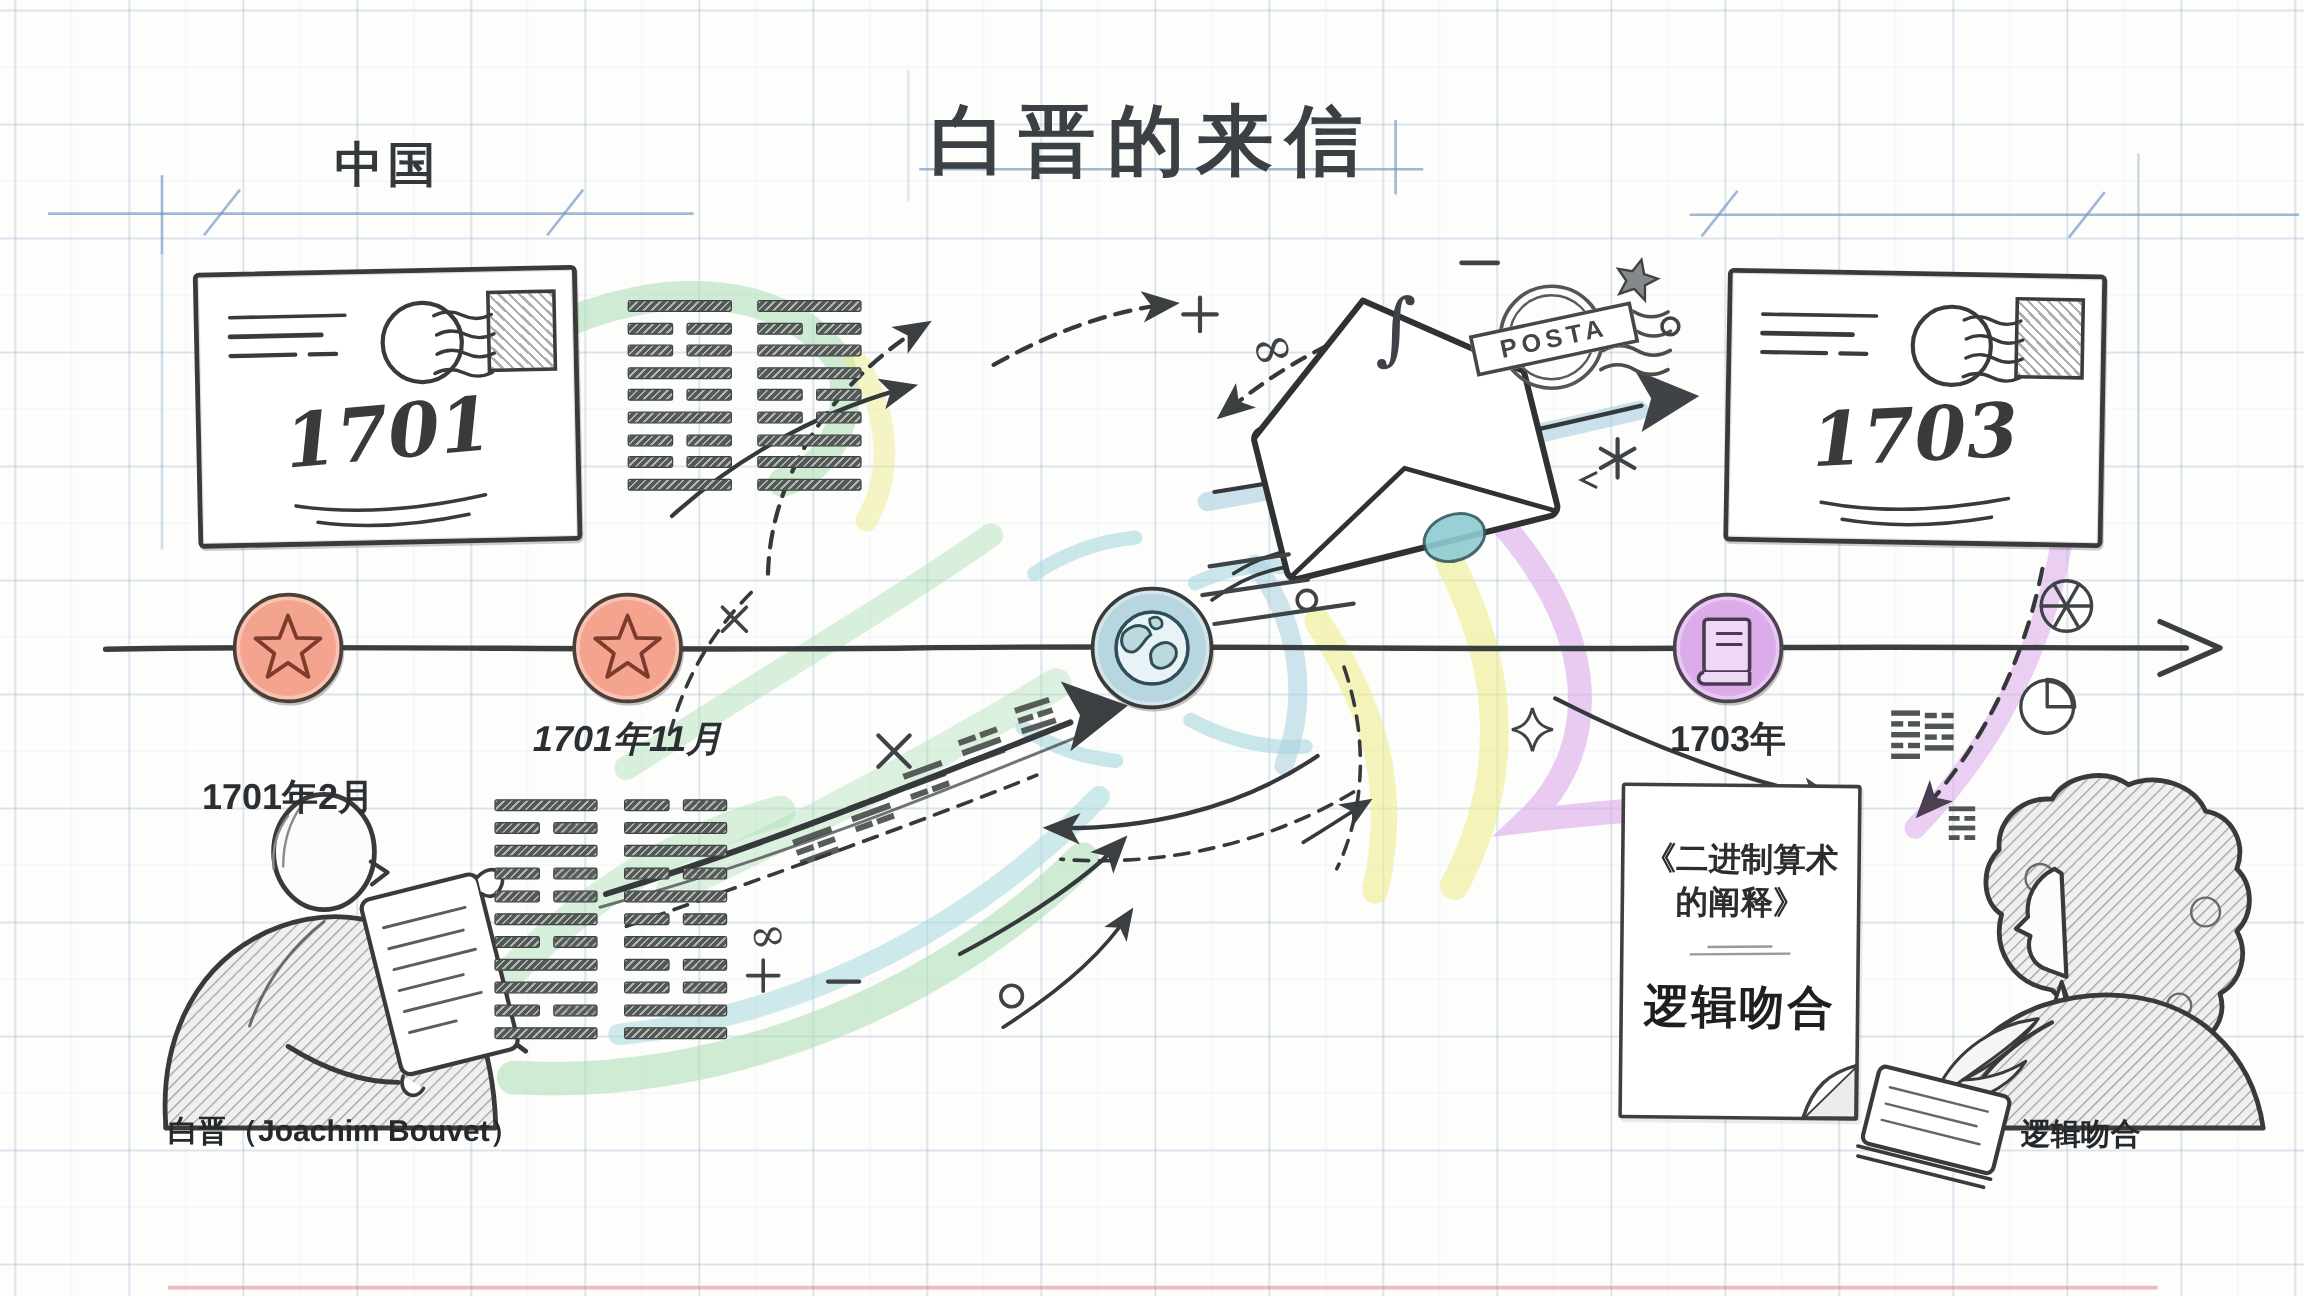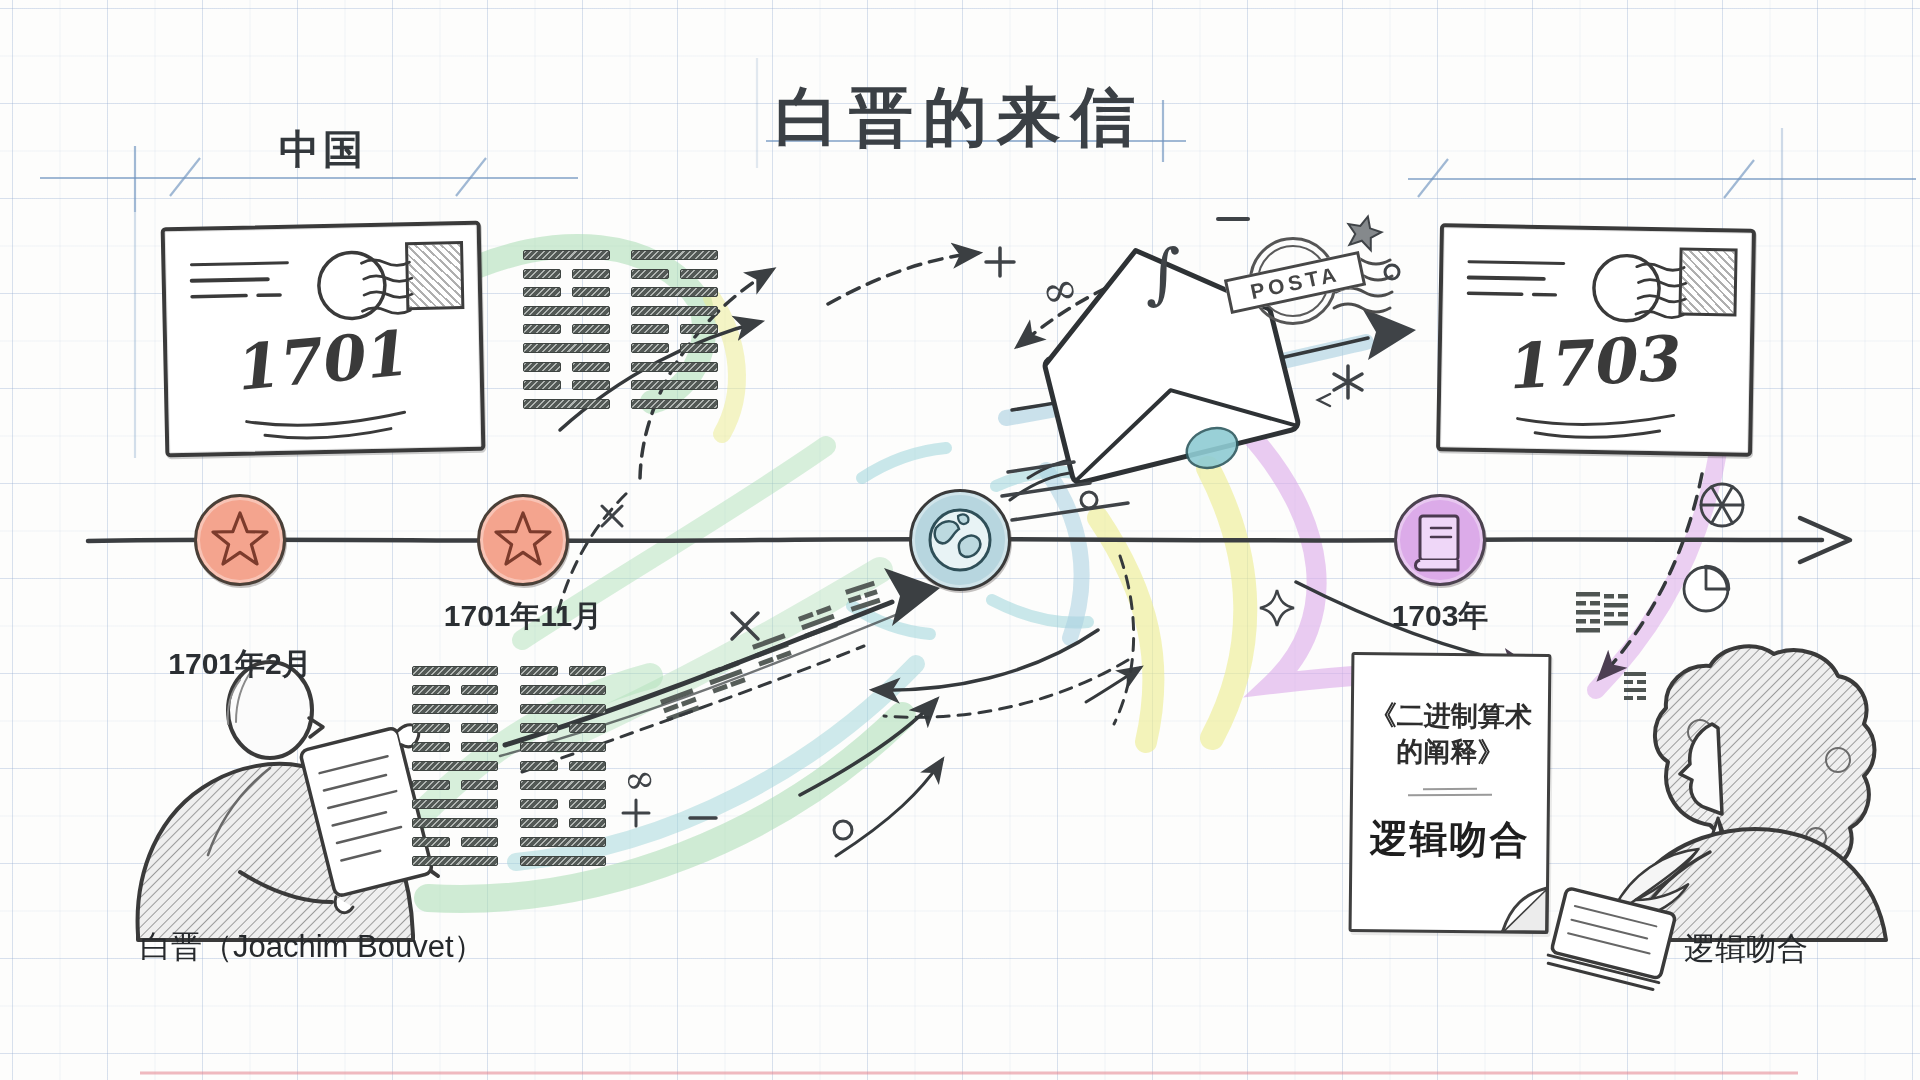--- a/index.html
+++ b/index.html
@@ -14,21 +14,21 @@
     background-size:47.5px 47.5px,47.5px 47.5px,95px 95px,95px 95px;
     background-position:12px 8px;
     font-family:"Liberation Sans","DejaVu Sans",sans-serif;
     color:#33373a;
   }
   .sketch-layer{position:absolute;left:0;top:0;z-index:1;}
   .ui{position:absolute;z-index:2;}
 
   .page-title{left:0;right:0;top:46px;text-align:center;font-size:64px;font-weight:700;
     letter-spacing:10px;color:#3b4045;margin-top:28px;}
-  .region-label{width:200px;text-align:center;font-size:40px;font-weight:700;color:#33383c;letter-spacing:4px;margin-top:12px;}
+  .region-label{width:200px;text-align:center;font-size:40px;font-weight:700;color:#33383c;letter-spacing:4px;}
   .region-cn{left:223px;top:110px;}
   .region-eu{left:1488px;top:112px;}
 
   
   .envelope{background:#fff;border:4px solid #3a3a3a;border-radius:5px;
     box-shadow:1px 2px 0 rgba(60,60,60,.25), inset 0 0 0 1px rgba(60,60,60,.15);}
   .envelope svg{position:absolute;left:0;top:0;}
   .env-1701{left:163px;top:224px;width:312px;height:222px;transform:rotate(-1.2deg);}
   .env-1703{left:1438px;top:226px;width:308px;height:220px;transform:rotate(1deg);}
   .env-year{position:absolute;left:0;right:0;top:96px;text-align:center;
@@ -52,21 +52,21 @@
     border-radius:3px;transform:rotate(.6deg);box-shadow:2px 3px 0 rgba(0,0,0,.08);}
   .doc-title{position:absolute;left:0;right:0;top:42px;text-align:center;
     font-size:27px;font-weight:700;line-height:36px;color:#2d2d2d;}
   .doc-divider{position:absolute;left:50%;top:128px;transform:translateX(-50%) rotate(-1deg);width:84px;}
   .doc-divider i{display:block;border-top:2.5px solid #9a9a9a;margin:4px auto;}
   .doc-divider i:first-child{width:54px;}
   .doc-divider i:last-child{width:84px;}
   .doc-verdict{position:absolute;left:0;right:0;top:158px;text-align:center;
     font-size:38px;font-weight:900;letter-spacing:2px;color:#1f1f1f;}
 
-  .person-label{font-size:31px;font-weight:400;color:#26292c;}
+  .person-label{font-size:25px;font-weight:700;color:#26292c;}
   .label-bouvet{left:140px;top:926px;}
   .label-leibniz{left:1684px;top:928px;}
 
   
   .posta{left:1249px;top:237px;width:82px;height:82px;border:3px solid #555;border-radius:50%;}
   .posta::after{content:"";position:absolute;inset:5px;border:2.5px solid #5a5a5a;border-radius:50%;}
   .posta-banner{position:absolute;left:-26px;top:25px;width:132px;height:29px;background:#fff;
     border:3px solid #474747;transform:rotate(-12deg);text-align:center;line-height:29px;
     font-size:21px;font-weight:700;letter-spacing:4px;color:#454545;z-index:3;}
 
@@ -393,21 +393,21 @@
   </div>
   <div class="ui node node-book" style="background-color: rgb(220, 171, 233);">
     <svg width="64" height="64" viewBox="-32 -32 64 64">
       <rect x="-20" y="-24" width="38" height="44" rx="3" fill="#efd7f8" stroke="#4b3a50" stroke-width="3"></rect>
       <path d="M-20,20 c-6,2 -6,9 0,10 h38 v-10" fill="#efd7f8" stroke="#4b3a50" stroke-width="3" stroke-linejoin="round"></path>
       <path d="M-9,-12 h20 M-9,-3 h20" stroke="#4b3a50" stroke-width="2.5" stroke-linecap="round"></path>
     </svg>
   </div>
 
   <div class="ui event-label" style="left:130px;top:596px;margin-top:48px;">1701年2月</div>
-  <div class="ui event-label" style="left:413px;top:596px;">1701年11月</div>
+  <div class="ui event-label" style="left:413px;top:596px;font-style:italic;">1701年11月</div>
   <div class="ui event-label" style="left:1330px;top:596px;">1703年</div>
 
   <div class="hexcol" style="left:523px;top:250px;width:87px;">
       <div class="hexrow">
         <span class="hexbar"></span>
       </div>
       <div class="hexrow">
         <span class="hexbar"></span>
         <span class="hexbar"></span>
       </div>

